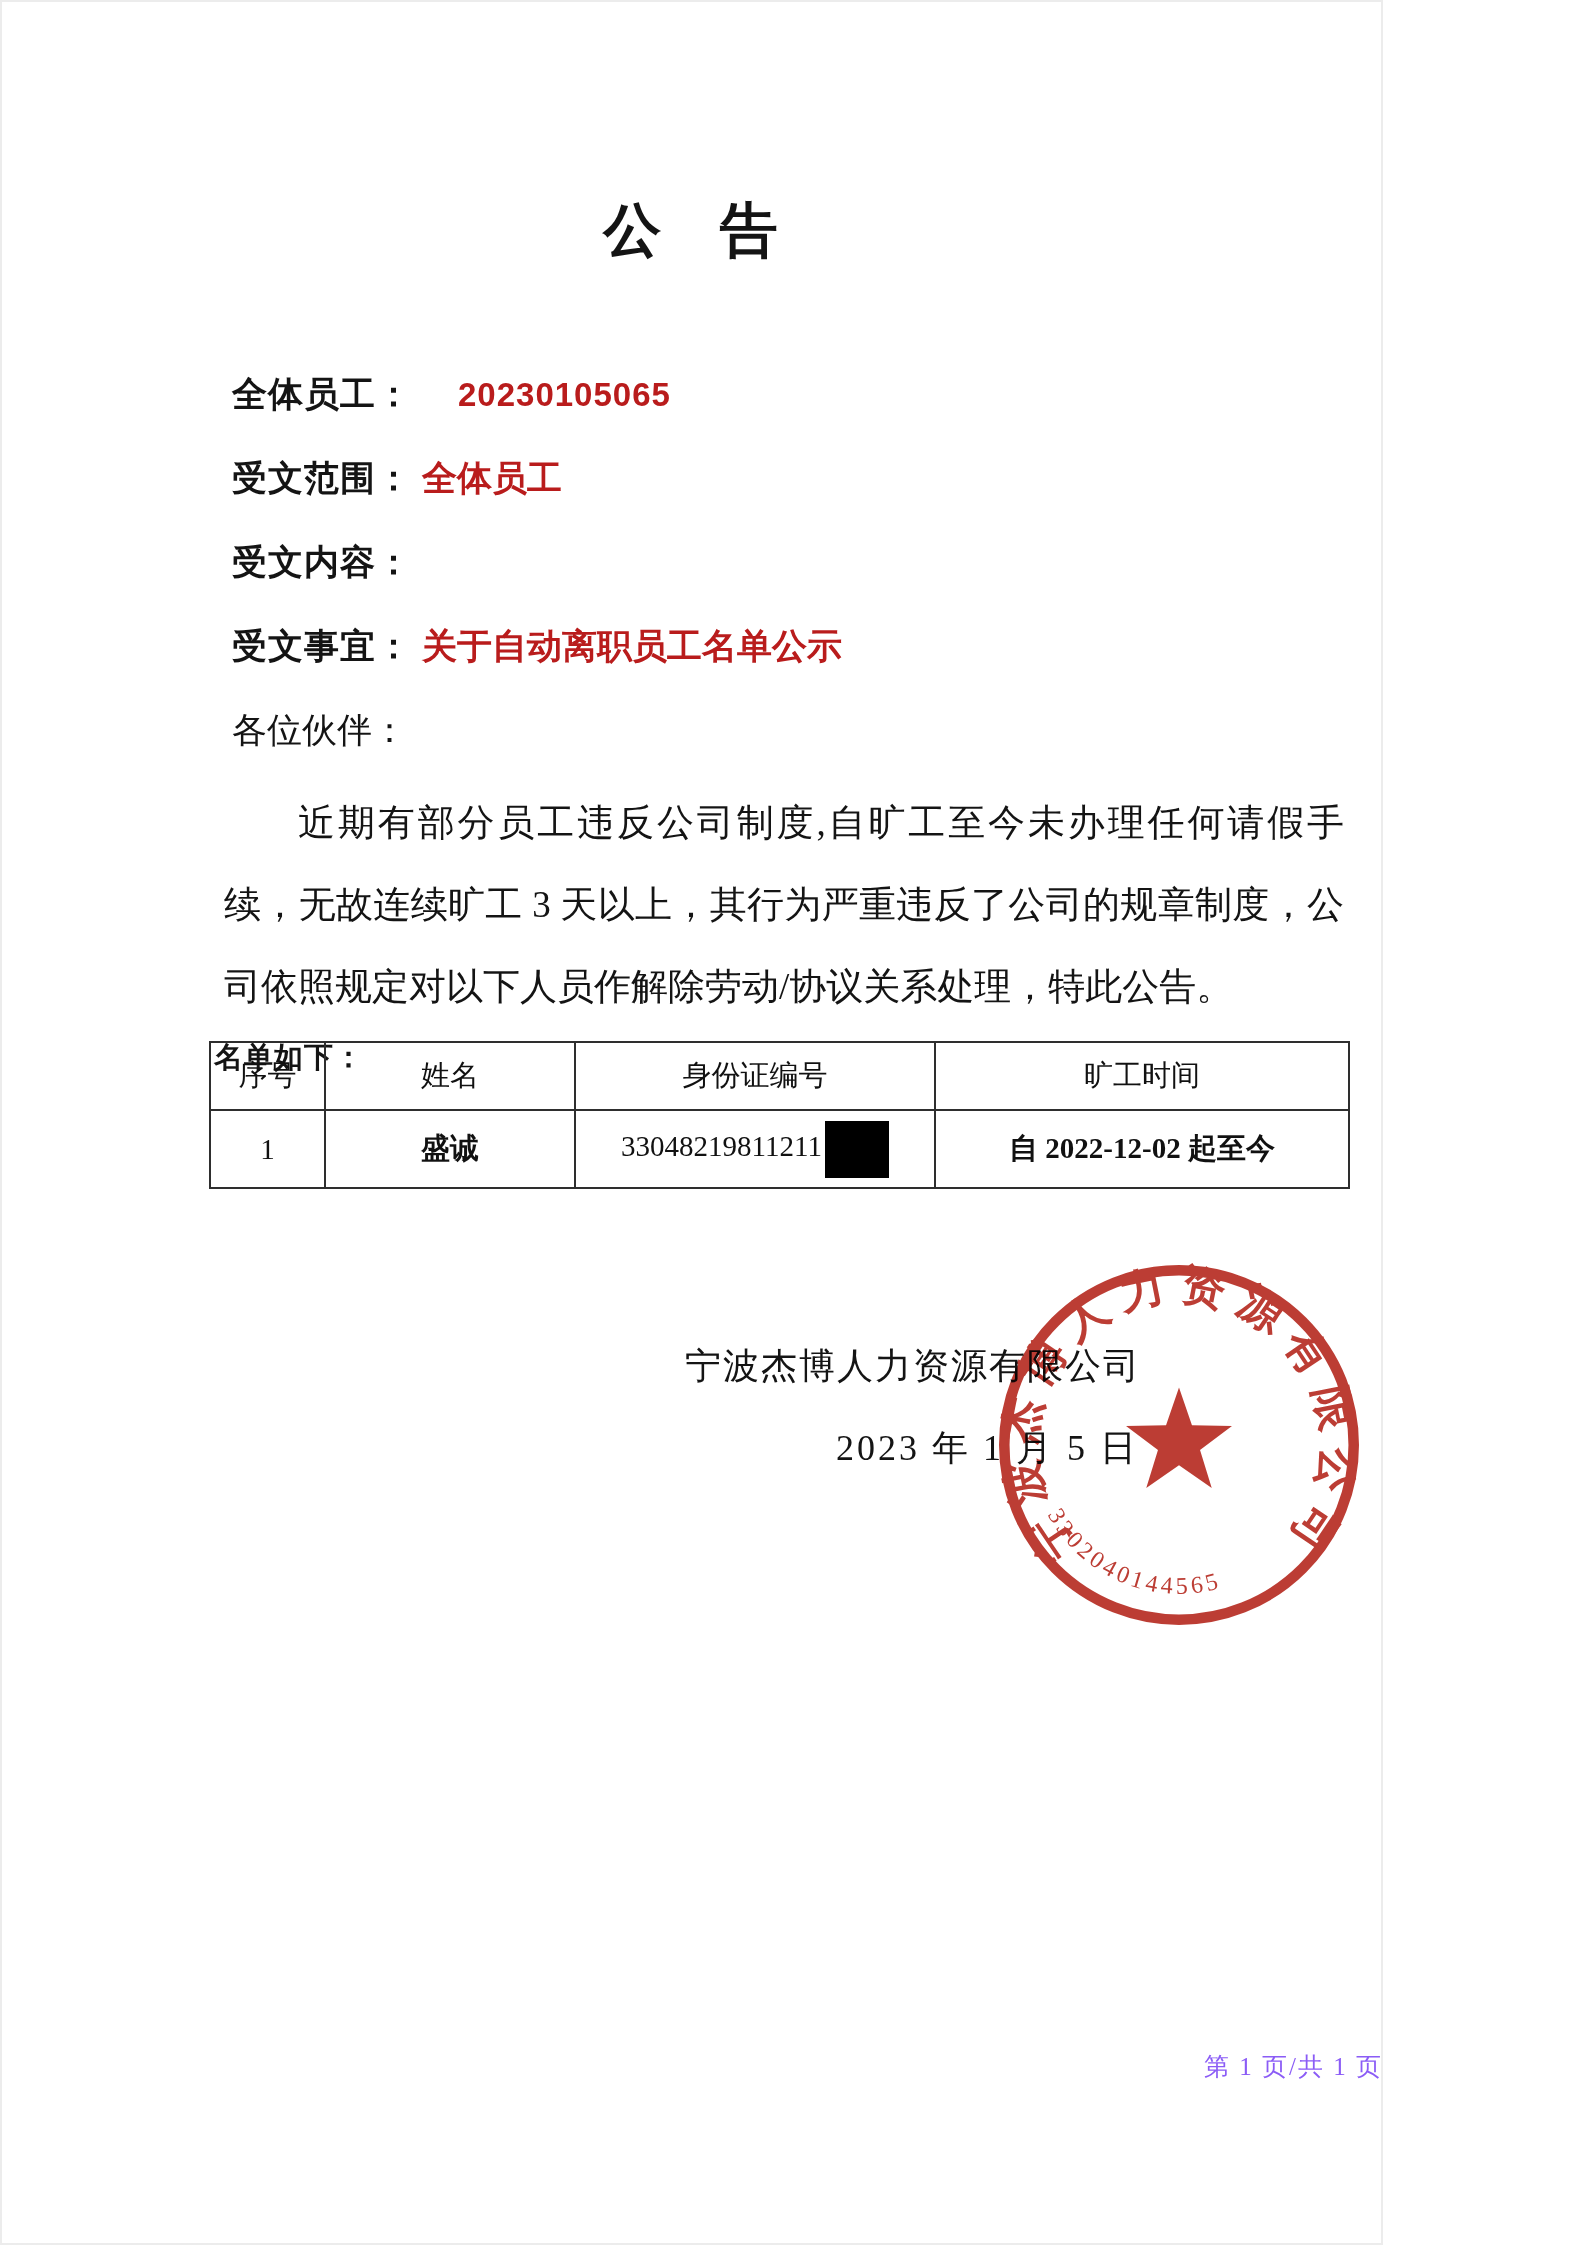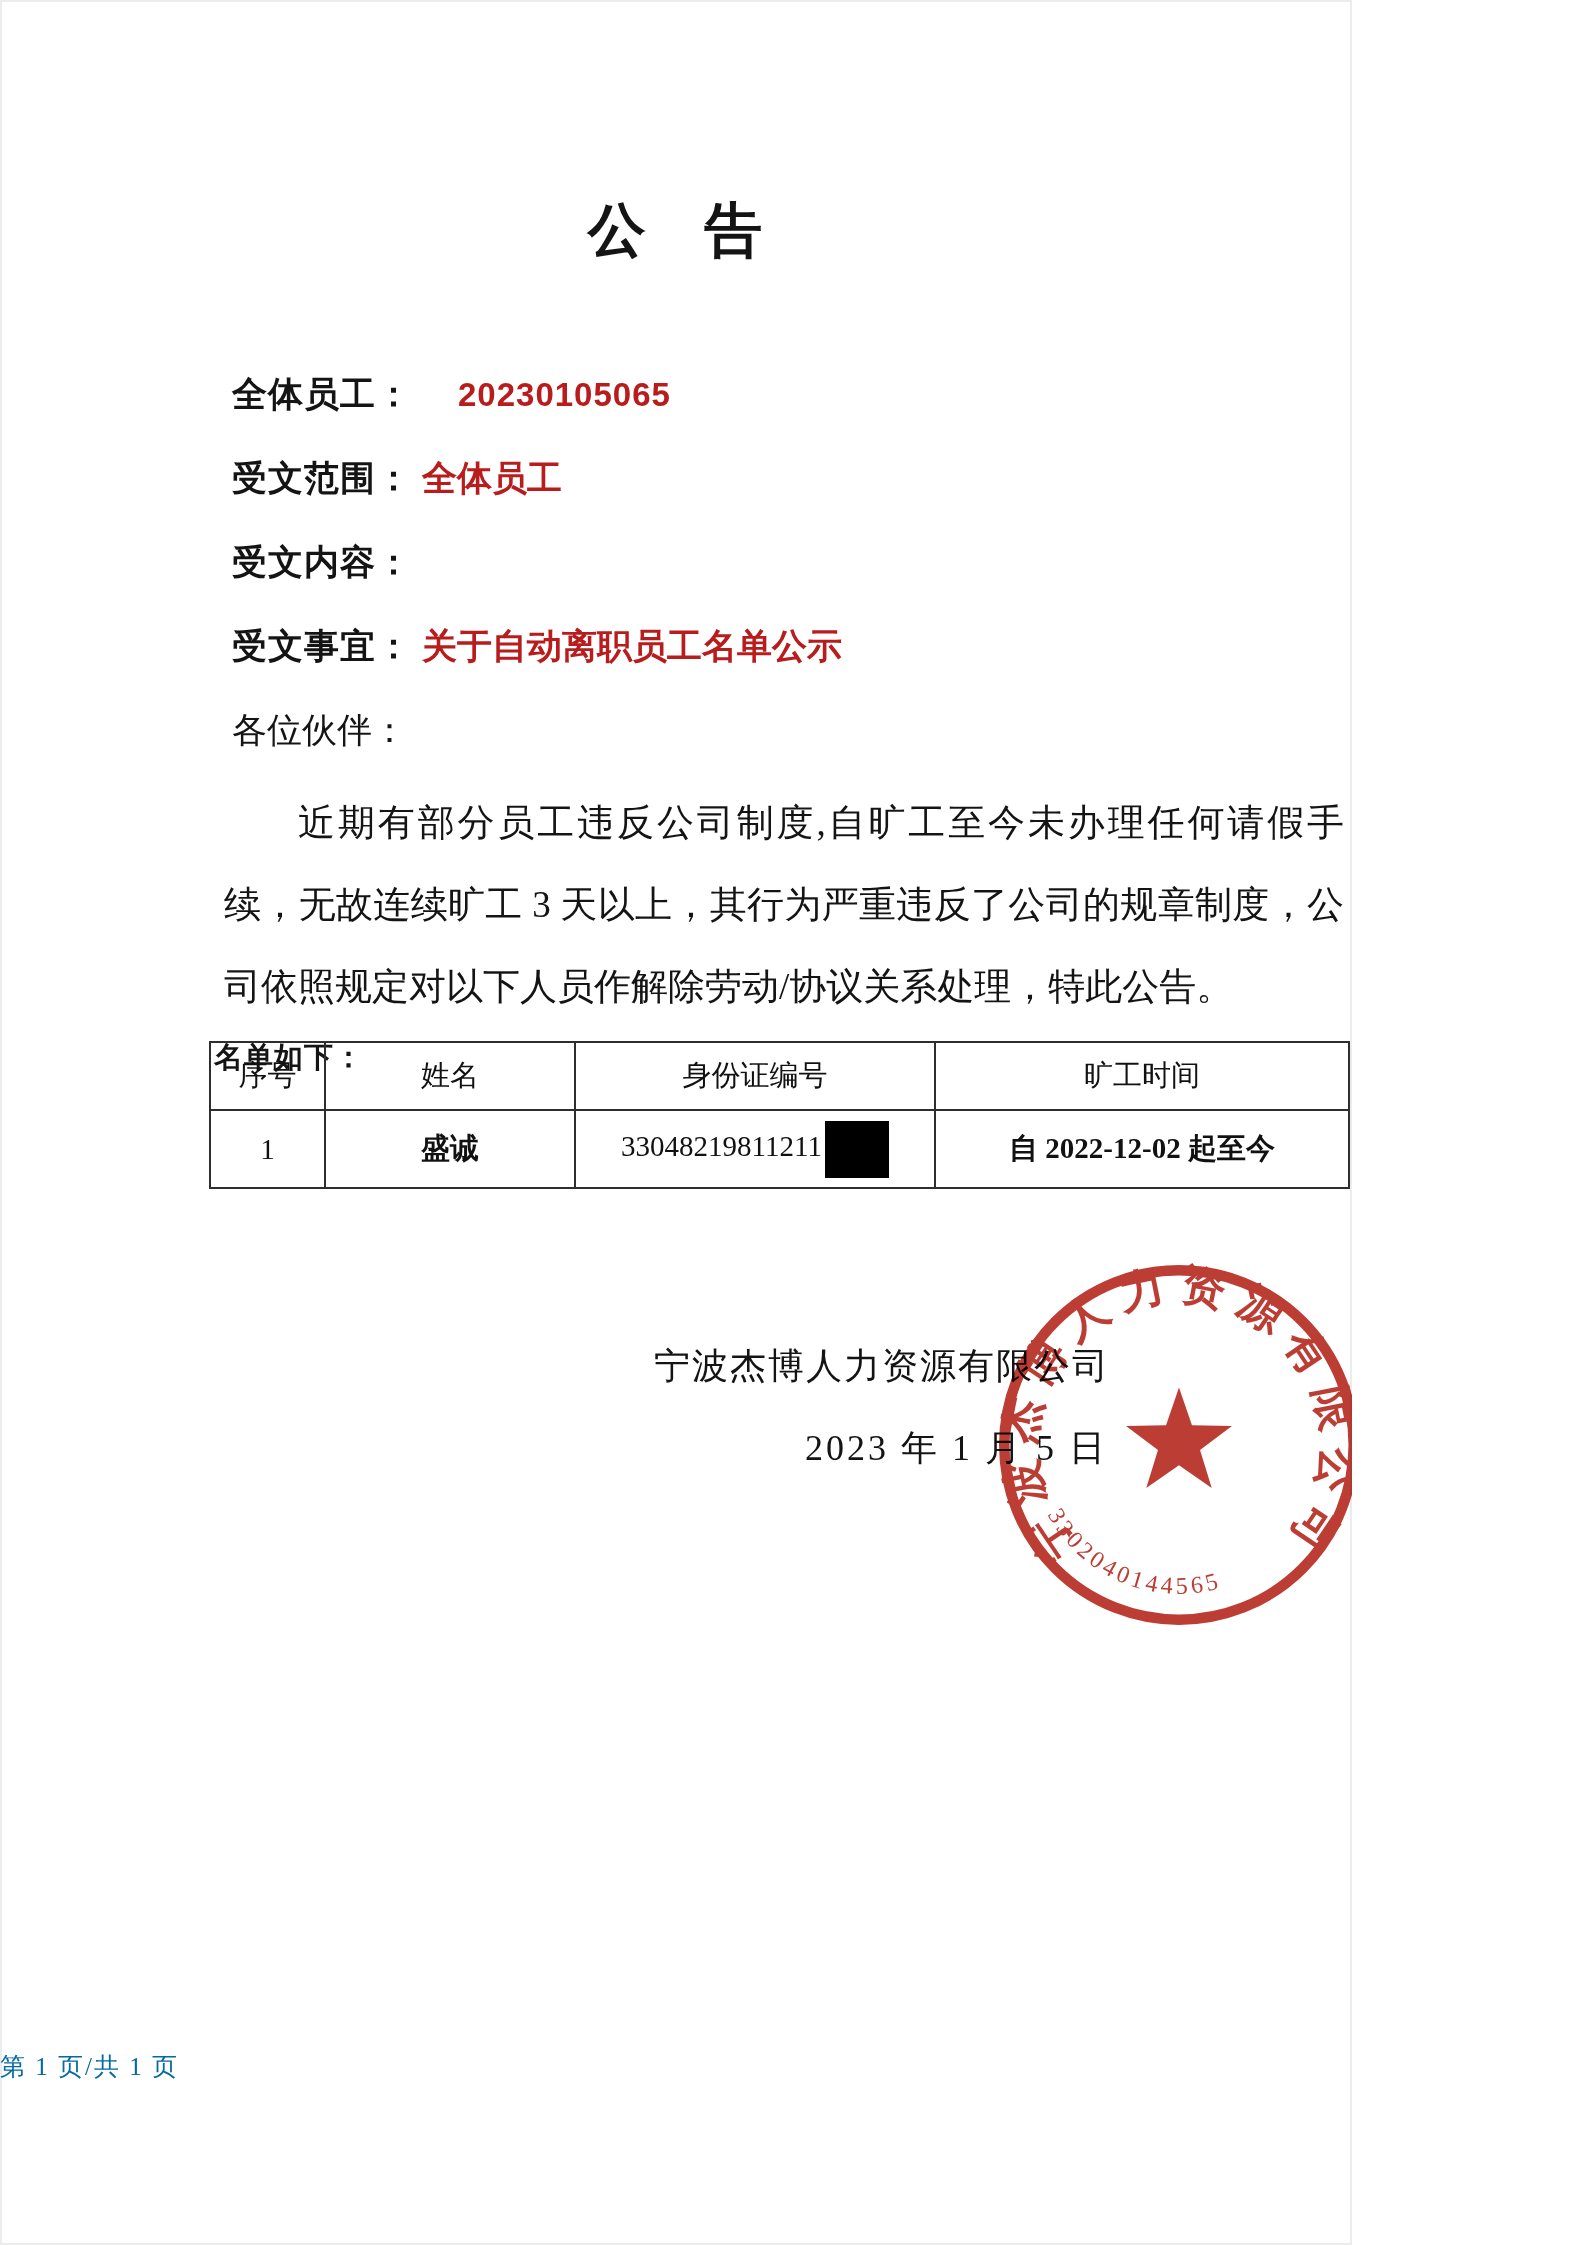--- a/index.html
+++ b/index.html
@@ -4,20 +4,21 @@
 <style>
   html,body { margin:0; padding:0; background:#fff; }
   .page {
     position:relative;
     width:1352px; height:2245px;
     background:#ffffff;
     box-shadow: inset 0 0 0 2px #ececec;
     font-family:"Liberation Serif","DejaVu Serif",serif;
     color:#141414;
     overflow:hidden;
+    padding-left:31px;
   }
   .doc-title {
     position:absolute; top:192px; left:0; width:100%;
     text-align:center;
     font-size:58px; font-weight:700;
     word-spacing:40px;
     letter-spacing:2px;
   }
   .fields { position:absolute; left:232px; top:372px; width:1130px; }
   .field-row { height:84px; font-size:35px; line-height:46px; }
@@ -72,21 +73,21 @@
     position:absolute; left:987px; top:1253px;
     width:384px; height:384px;
     mix-blend-mode:multiply; opacity:0.9;
     pointer-events:none;
   }
   .seal text { font-family:"Liberation Serif","DejaVu Serif",serif; }
   .seal .arc-name { font-size:46px; font-weight:700; letter-spacing:13px; }
   .seal .arc-serial { font-size:25px; font-weight:400; letter-spacing:4px; }
   .page-footer {
     position:absolute; top:2050px; left:0; width:100%;
-    text-align:left; font-size:25px; letter-spacing:2px; color:#0369a1;
+    text-align:right; font-size:25px; letter-spacing:2px; color:#8b5cf6;
   }
 </style>
 </head>
 <body>
 
 <div class="page">
 
   <div class="doc-title">公 告</div>
 
   <div class="fields">

